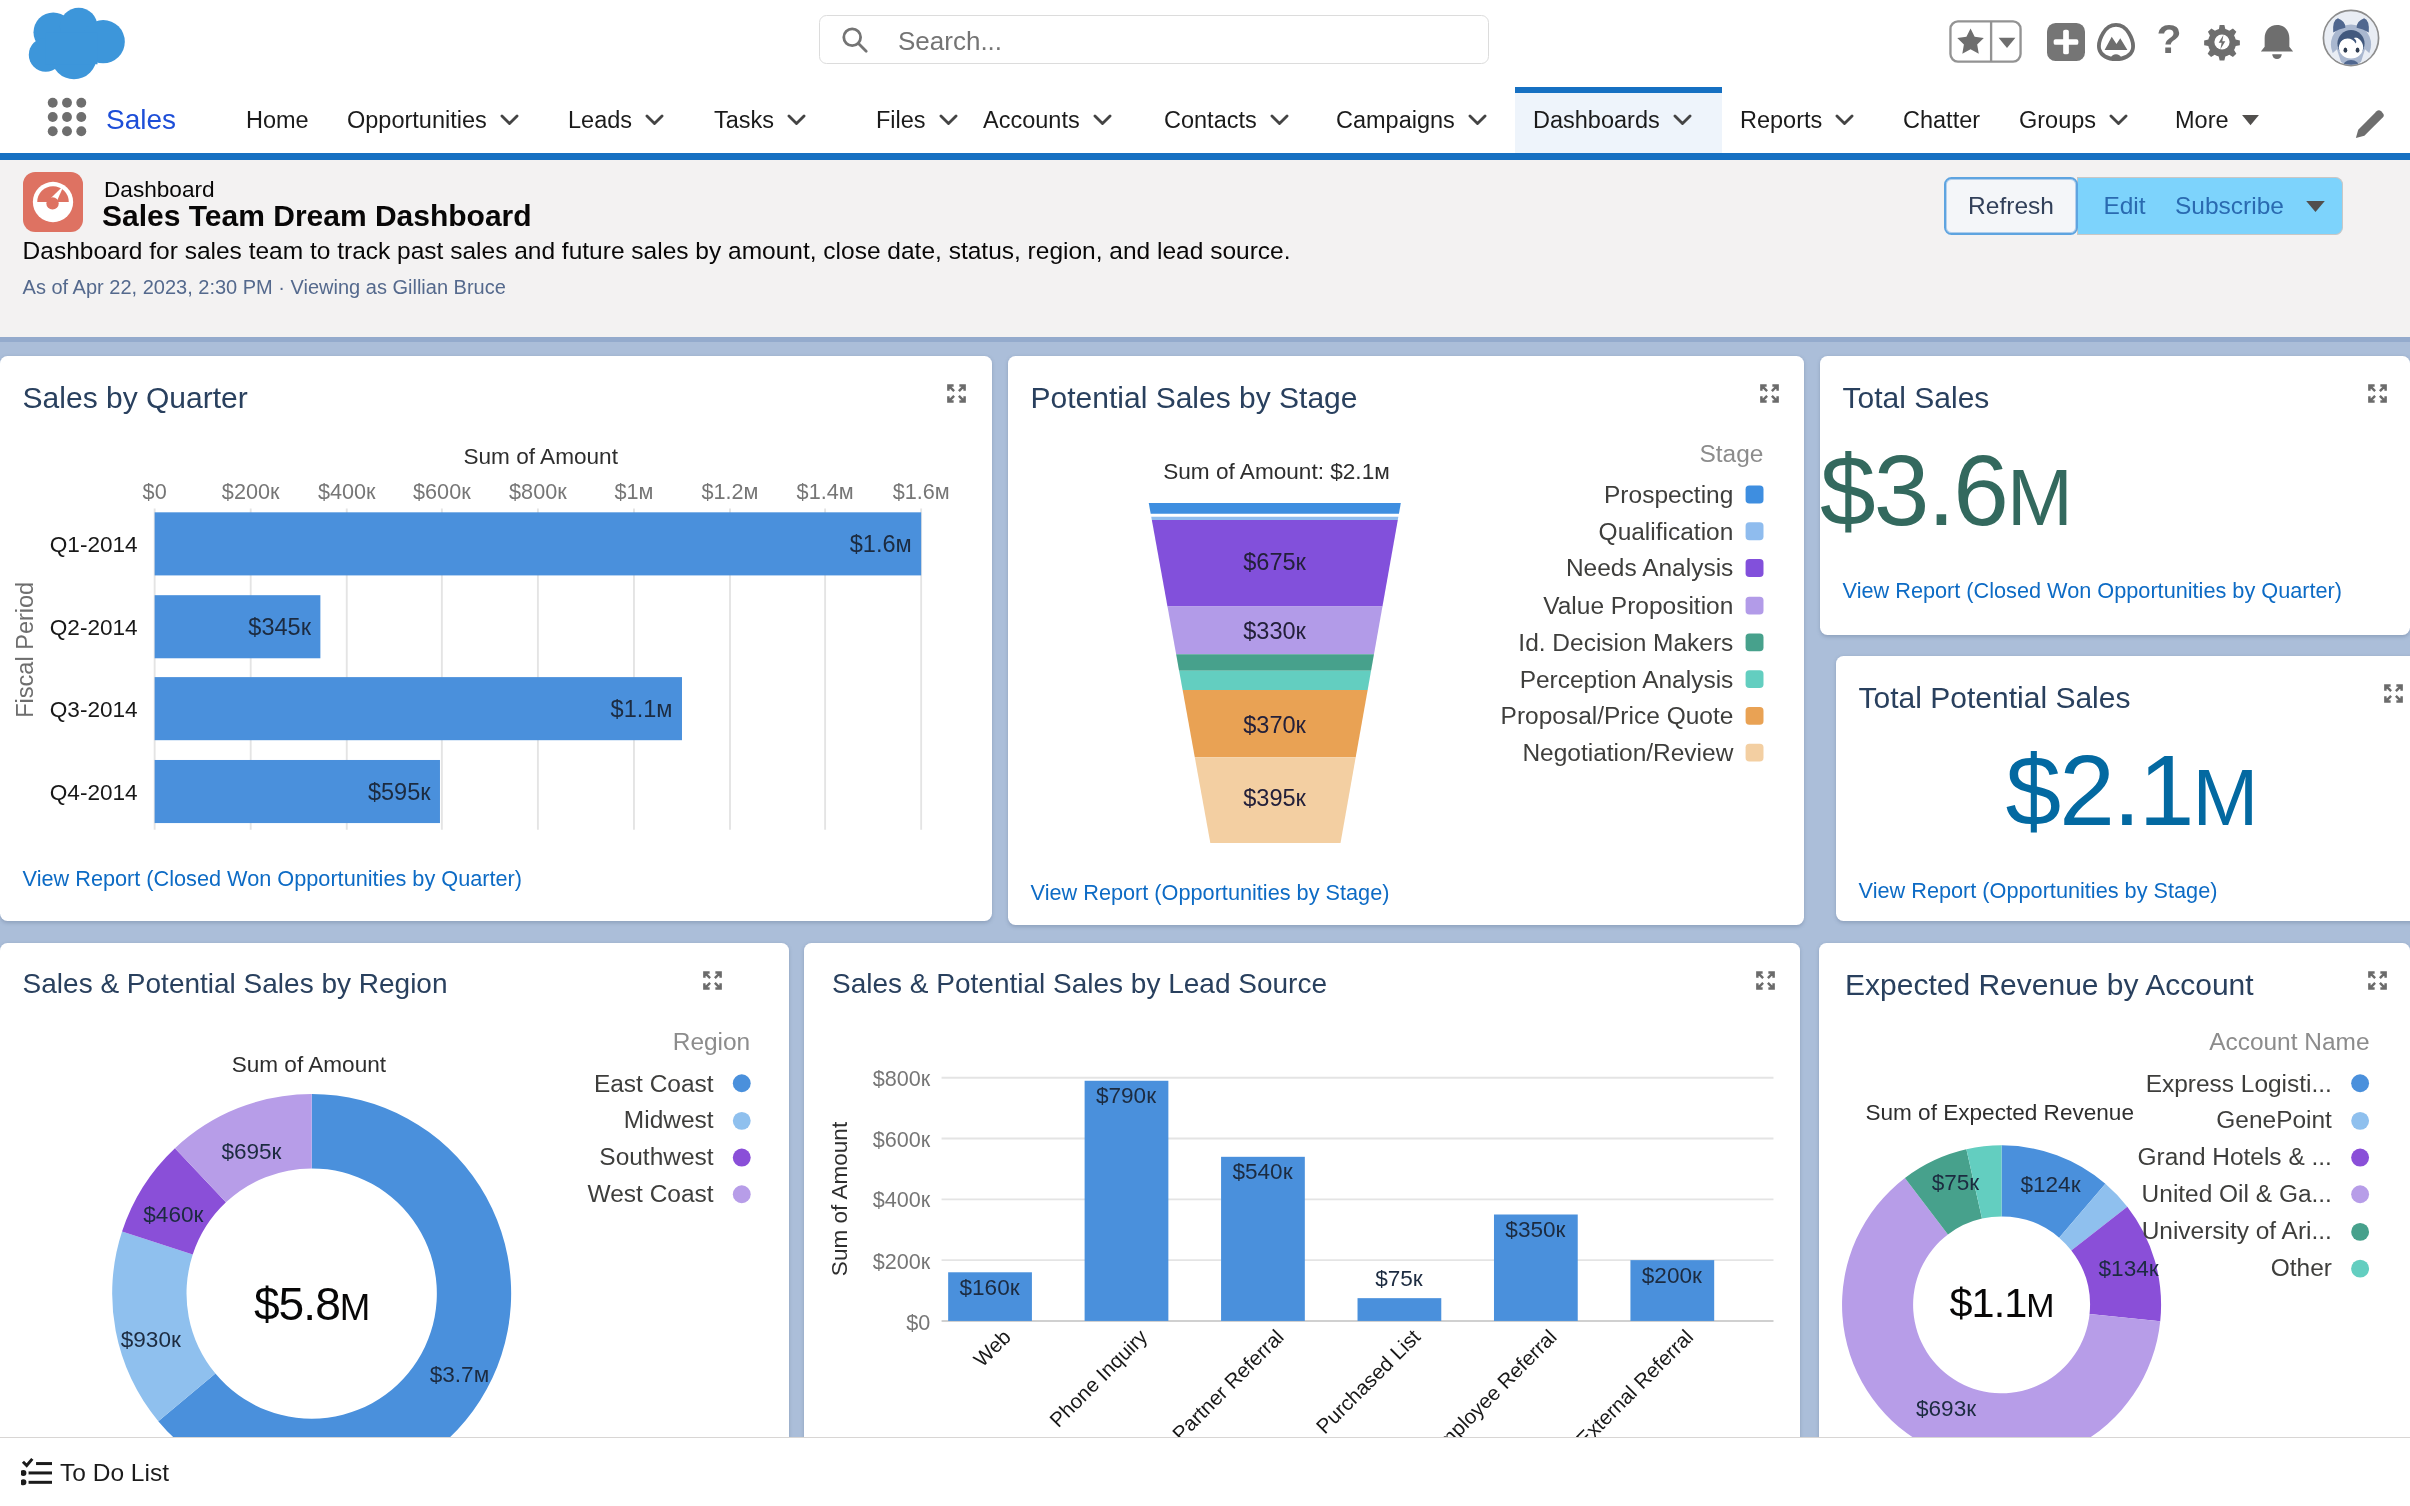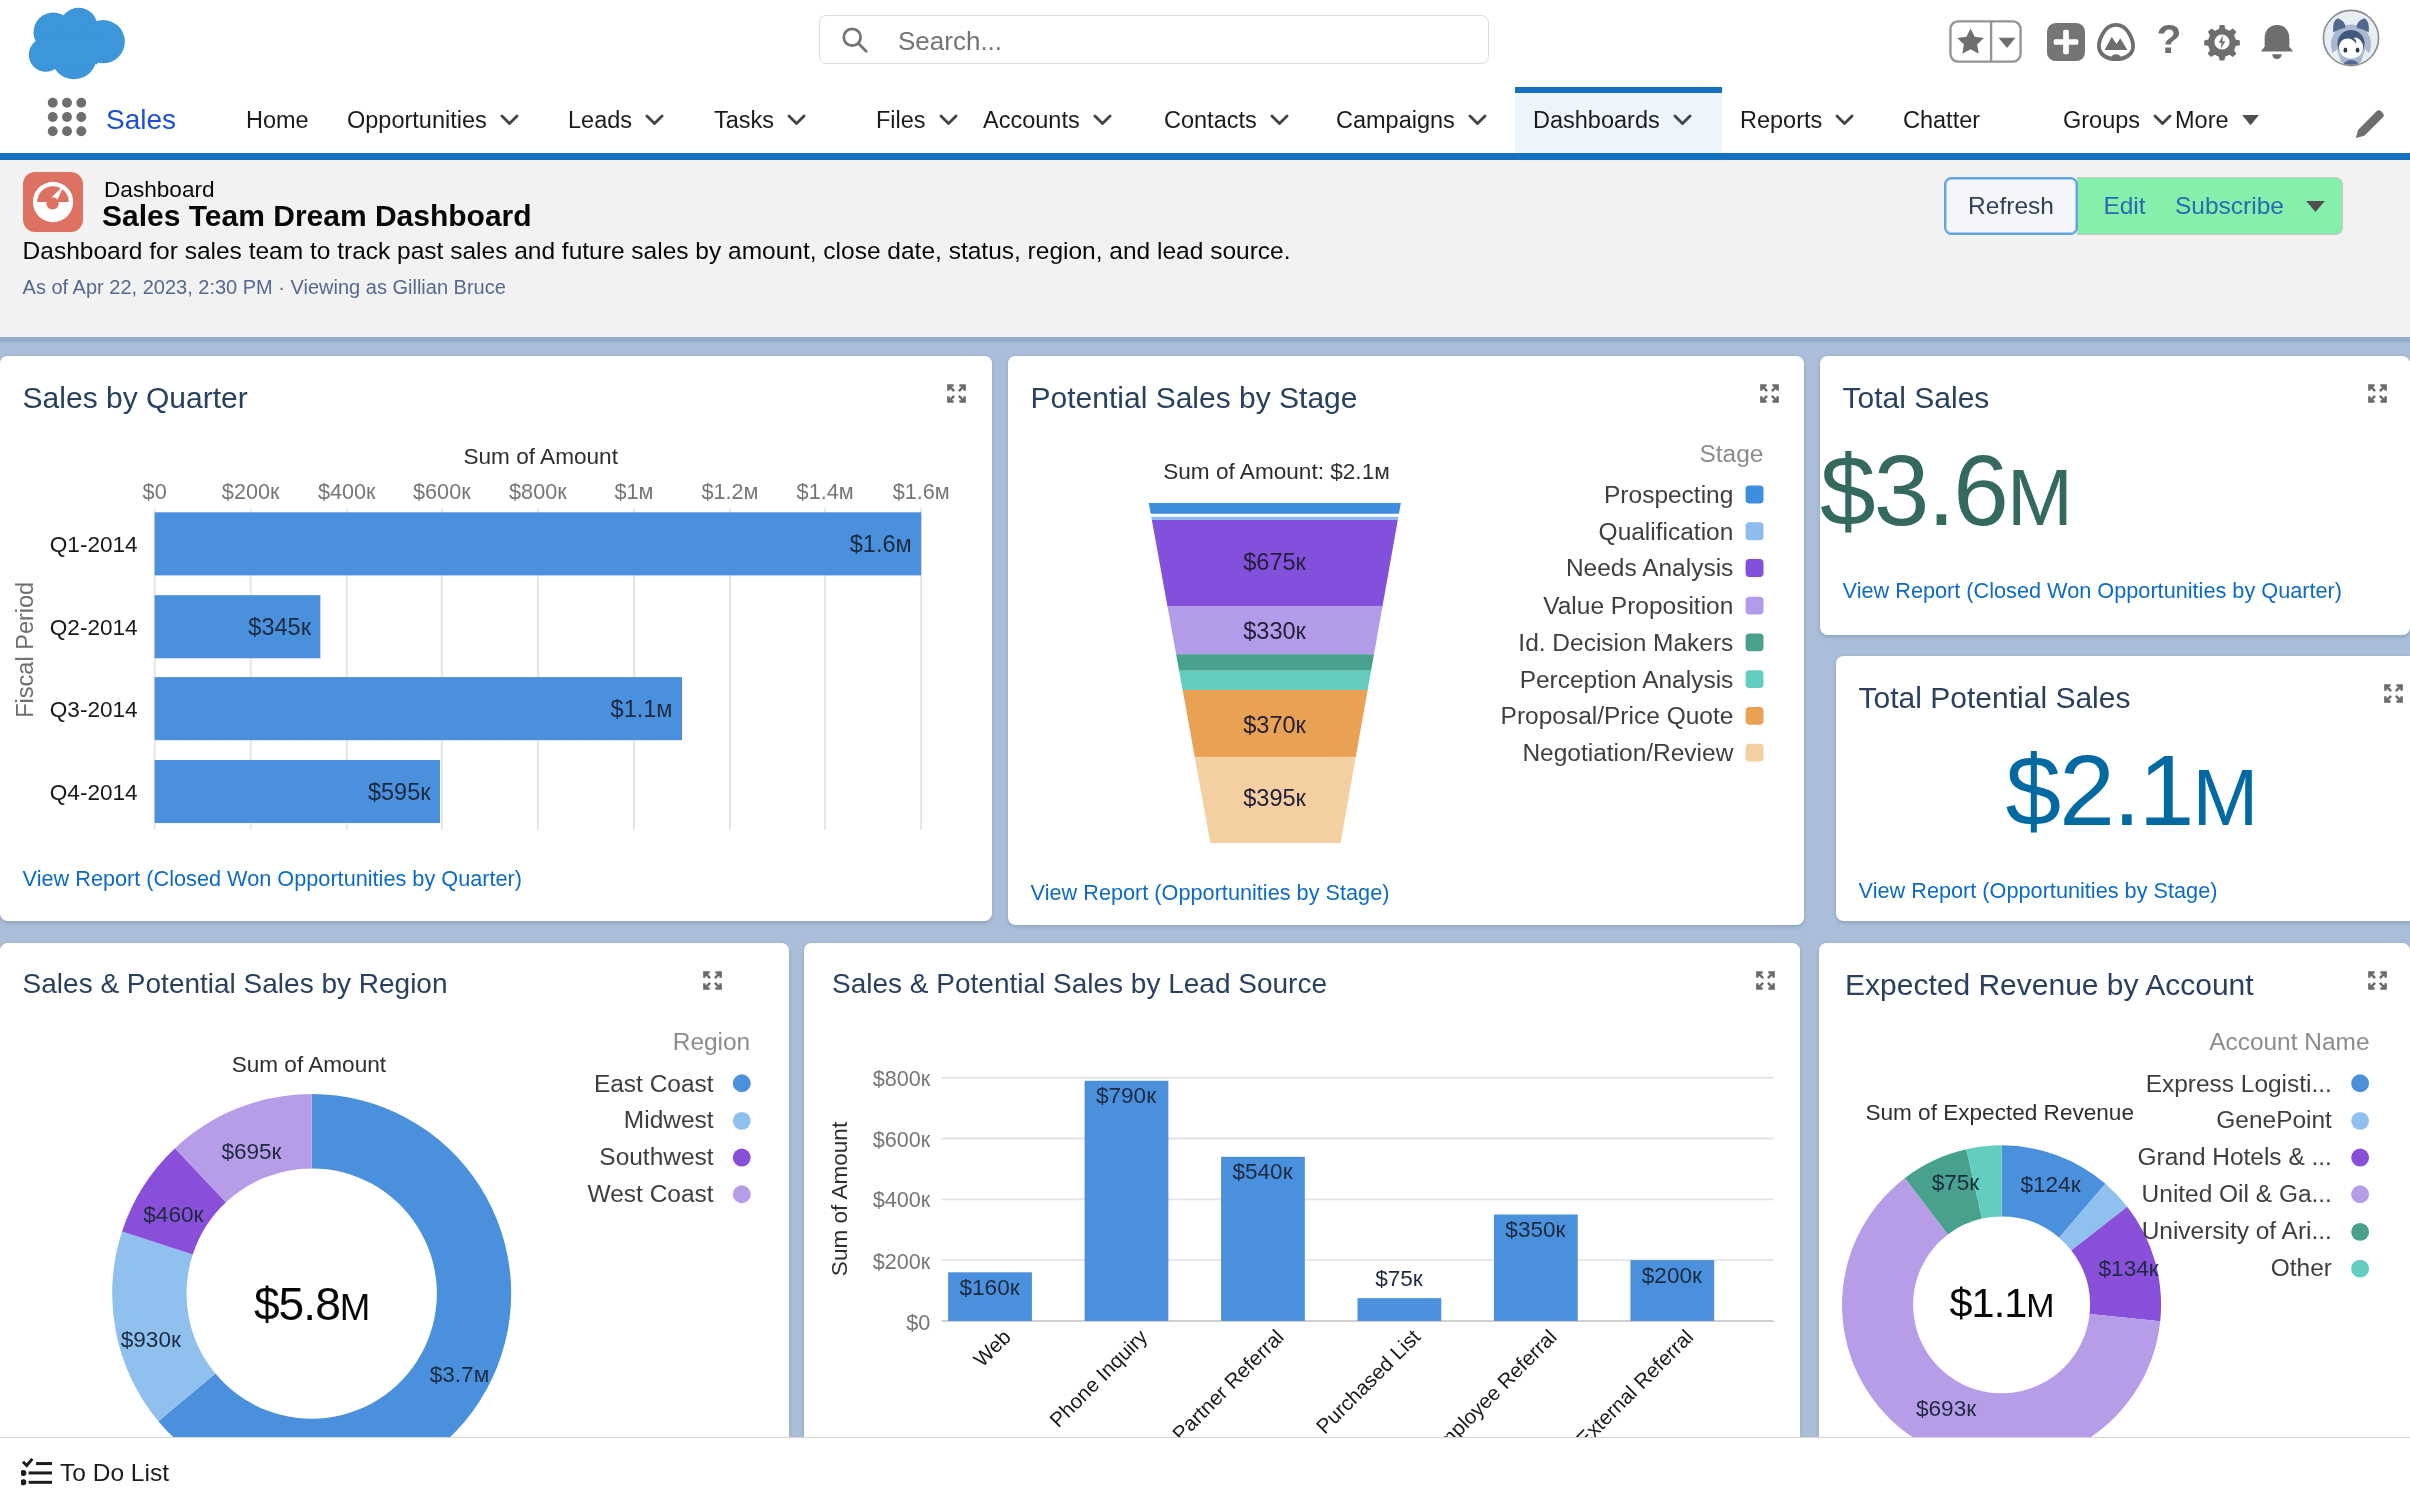--- a/index.html
+++ b/index.html
@@ -9,21 +9,21 @@
 #ghead { position:absolute; left:0; top:0; width:2411px; height:87px; background:#fff; }
 #search { position:absolute; left:819px; top:15px; width:670px; height:49px; border:1.9px solid #dcdcdc; border-radius:7.5px; background:#fff; }
 #search .ph { position:absolute; left:62px; top:10.4px; font-size:26px; color:#747474;margin-left:16px; }
 
 #tabbar { position:absolute; left:0; top:87px; width:2411px; height:66px; background:#fff; }
 #navline { position:absolute; left:0; top:153px; width:2411px; height:7.5px; background:#1670c2; }
 .tab { position:absolute; top:0; height:66px; display:flex; align-items:center; font-size:23.5px; color:#1b1b1b; white-space:nowrap; }
 .chev { margin-left:13px; }
 
 #phead { position:absolute; left:0; top:160px; width:2411px; height:177px; background:#f3f2f2; }
-.btn { position:absolute; top:17px; height:58px; background:#86efac; border:1.9px solid #c9c7c5; font-size:24.5px; color:#2a6ab0; display:flex; align-items:center; justify-content:center; }
+.btn { position:absolute; top:17px; height:58px; background:#7dd3fc; border:1.9px solid #c9c7c5; font-size:24.5px; color:#2a6ab0; display:flex; align-items:center; justify-content:center; }
 
 .card { position:absolute; background:#fff; border-radius:7.5px; box-shadow:0 1.9px 3.8px rgba(60,80,110,.25); }
 .ctitle { position:absolute; left:22.6px; top:34px; font-size:30px; color:#29405e; }
 .expand { position:absolute; width:21px; height:21px; }
 .vlink { position:absolute; left:22.6px; font-size:21.7px; color:#0d6bc5; }
 text { font-family:"Liberation Sans", sans-serif; }
 </style>
 </head>
 <body>
 <div id="page">
@@ -140,21 +140,21 @@
           <path d="M2 2l8 8 8-8" fill="none" stroke="#444" stroke-width="3" stroke-linecap="round" stroke-linejoin="round"></path>
         </svg></div>
     <div style="position:absolute;left:1515px;top:0;width:207px;height:66px;background:#eef4fb;border-top:6.6px solid #1670c2;"></div>
     <div class="tab" style="left:1533px;">Dashboards<svg class="chev" width="19" height="11.3" viewBox="0 0 20 12">
           <path d="M2 2l8 8 8-8" fill="none" stroke="#444" stroke-width="3" stroke-linecap="round" stroke-linejoin="round"></path>
         </svg></div>
     <div class="tab" style="left:1740px;">Reports<svg class="chev" width="19" height="11.3" viewBox="0 0 20 12">
           <path d="M2 2l8 8 8-8" fill="none" stroke="#444" stroke-width="3" stroke-linecap="round" stroke-linejoin="round"></path>
         </svg></div>
     <div class="tab" style="left:1903px;">Chatter</div>
-    <div class="tab" style="left:2019px;margin-left:44px;">Groups<svg class="chev" width="19" height="11.3" viewBox="0 0 20 12">
+    <div class="tab" style="left:2019px;">Groups<svg class="chev" width="19" height="11.3" viewBox="0 0 20 12">
           <path d="M2 2l8 8 8-8" fill="none" stroke="#444" stroke-width="3" stroke-linecap="round" stroke-linejoin="round"></path>
         </svg></div>
     <div class="tab" style="left:2175px;">More<svg class="chev" width="17" height="12.2" viewBox="0 0 18 13">
           <path d="M0 1h18l-9 11z" fill="#514f4d"></path>
         </svg></div>
     <svg width="32" height="32" viewBox="0 0 34 34" style="position:absolute;left:2354px;top:21px;">
       <path d="M2 32l2.5-9L24 3.5a3.4 3.4 0 0 1 4.8 0l1.7 1.7a3.4 3.4 0 0 1 0 4.8L11 29.5Z" fill="#6e6e6e"></path>
     </svg>
   </div>
   <div id="navline"></div>

